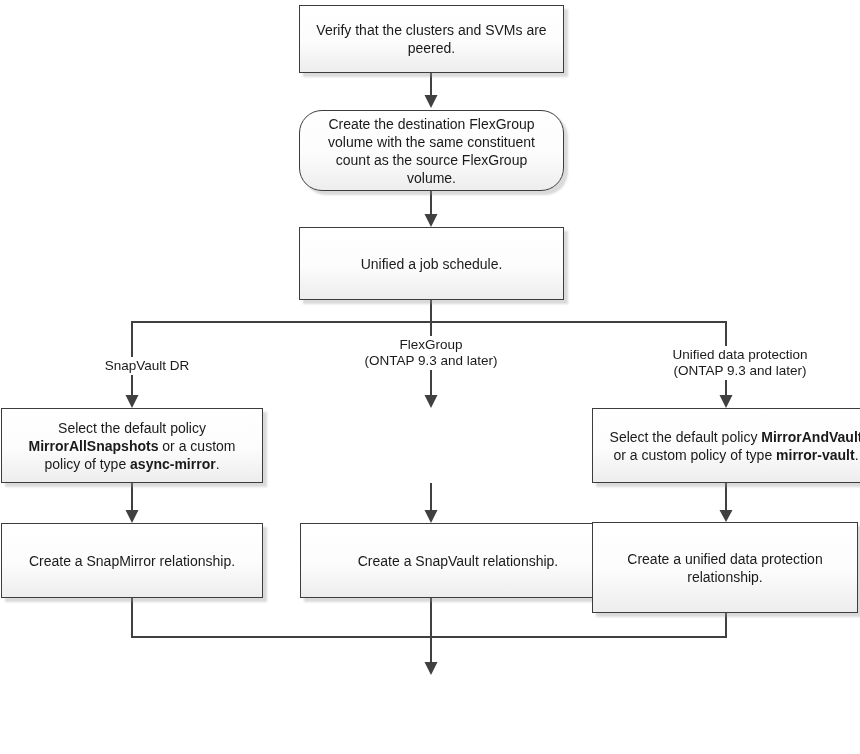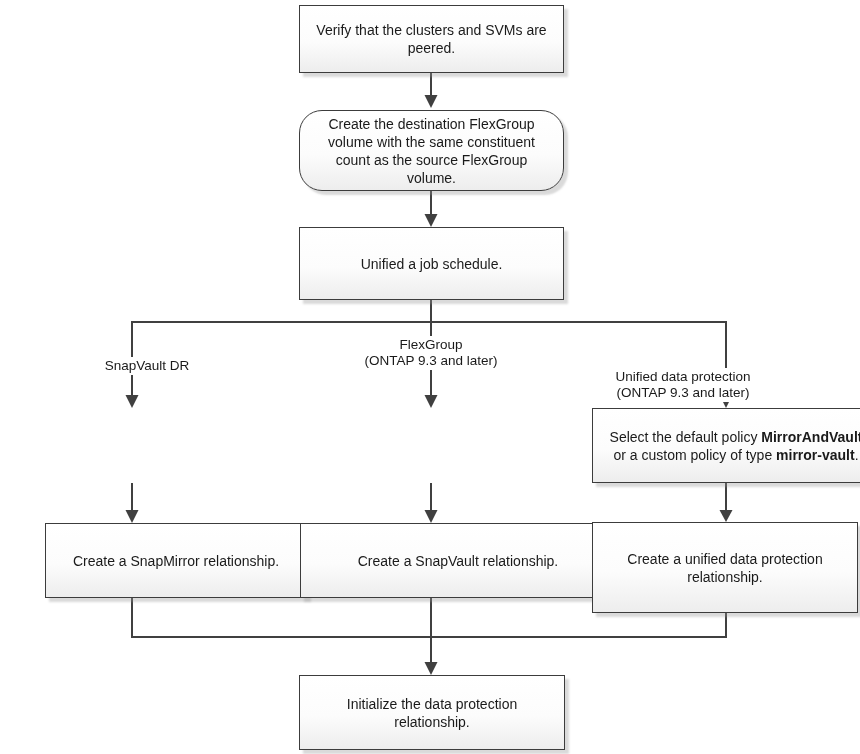--- a/index.html
+++ b/index.html
@@ -105,40 +105,40 @@
   <div class="branch-label" style="left:147px; top:357px;">
     <div>SnapVault DR</div>
     <div></div>
   </div>
 
   <div class="branch-label" style="left:431px; top:336px;">
     <div>FlexGroup</div>
     <div>(ONTAP 9.3 and later)</div>
   </div>
 
-  <div class="branch-label" style="left:683px; top:346px;margin-top:22px;">
+  <div class="branch-label" style="left:740px; top:346px;">
     <div>Unified data protection</div>
     <div>(ONTAP 9.3 and later)</div>
   </div>
 
+  <div class="node" style="left:1px; top:408px; width:262px; height:75px;">
+    <span><span>Select the default policy </span><span class="b">MirrorAllSnapshots</span><span> or a custom policy  of type </span><span class="b">async-mirror</span><span>.</span></span>
+  </div>
 
 
   <div class="node" style="left:592px; top:408px; width:288px; height:75px;">
     <span><span>Select the default policy </span><span class="b">MirrorAndVault</span><span> or a custom policy of type </span><span class="b">mirror-vault</span><span>.</span></span>
   </div>
 
-  <div class="node" style="left:1px; top:523px; width:262px; height:75px;margin-left:44px;">
+  <div class="node" style="left:1px; top:523px; width:262px; height:75px;">
     <span>Create a SnapMirror relationship.</span>
   </div>
 
   <div class="node" style="left:300px; top:523px; width:316px; height:75px;">
     <span>Create a SnapVault relationship.</span>
   </div>
 
   <div class="node" style="left:592px; top:522px; width:266px; height:91px;">
     <span>Create a unified data protection relationship.</span>
   </div>
 
-  <div class="node" style="left:299px; top:675px; width:266px; height:75px;">
-    <span>Initialize the data protection relationship.</span>
-  </div>
 
 </div>
 
 </body></html>

